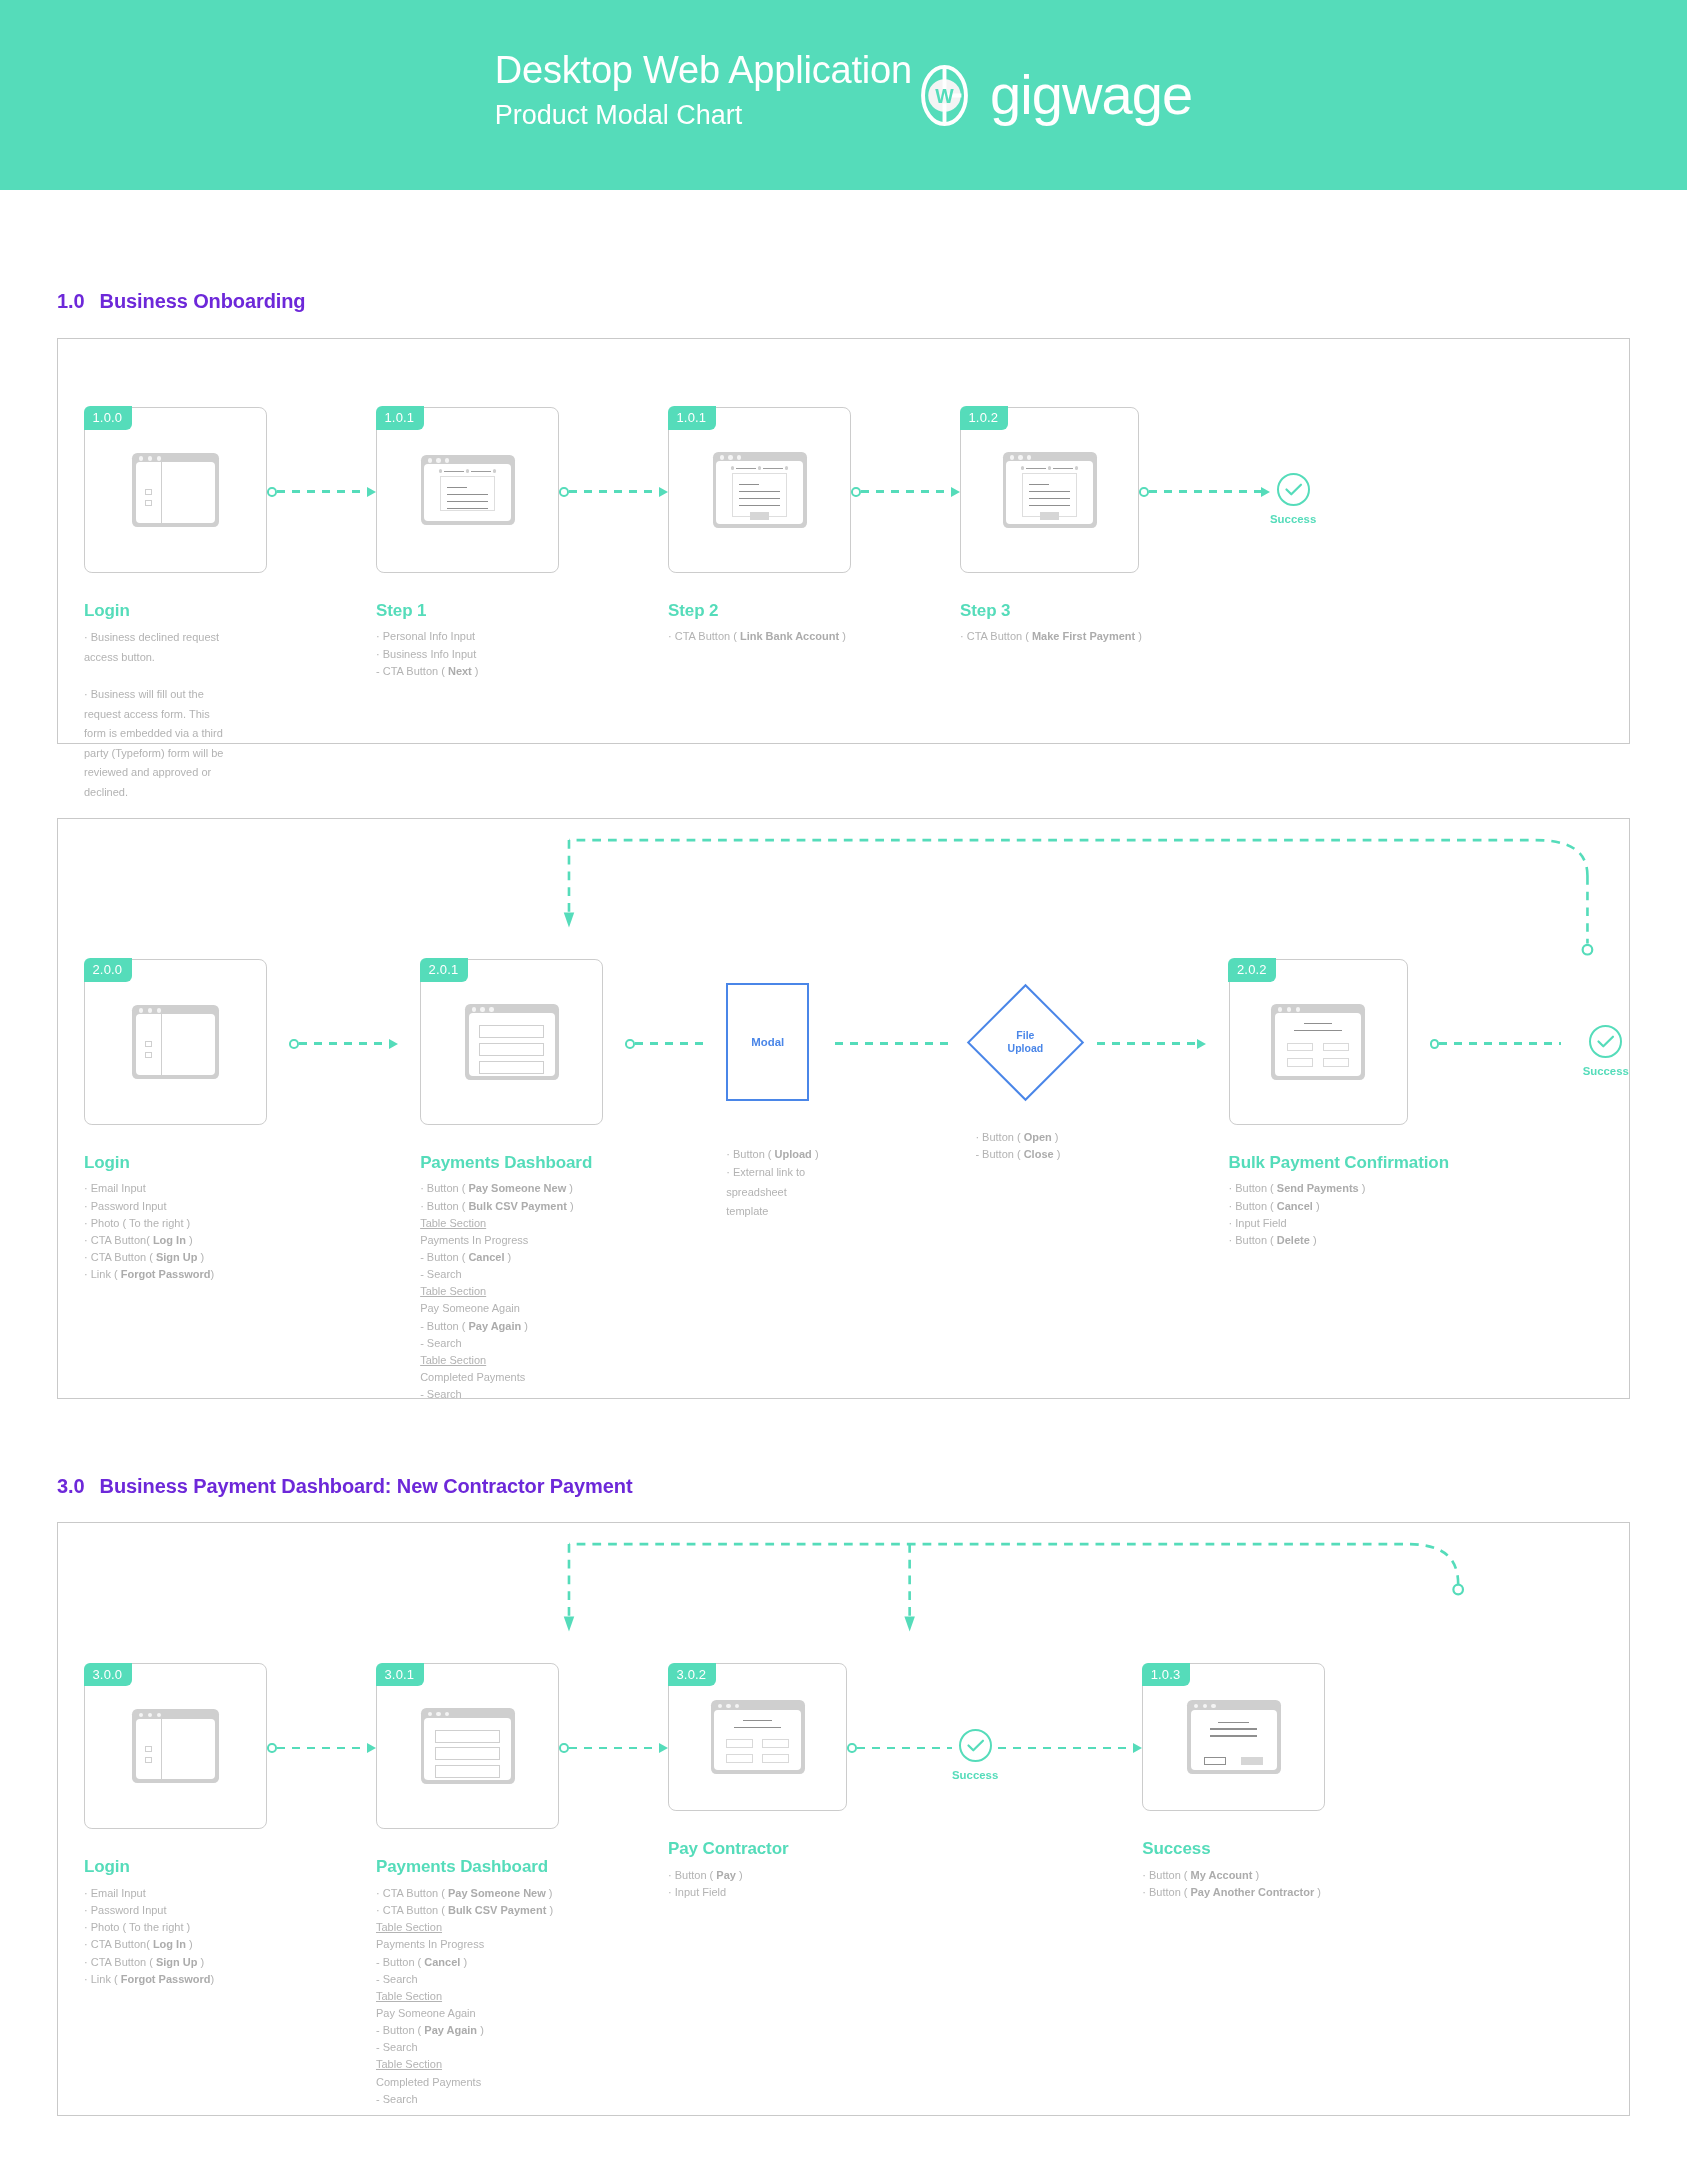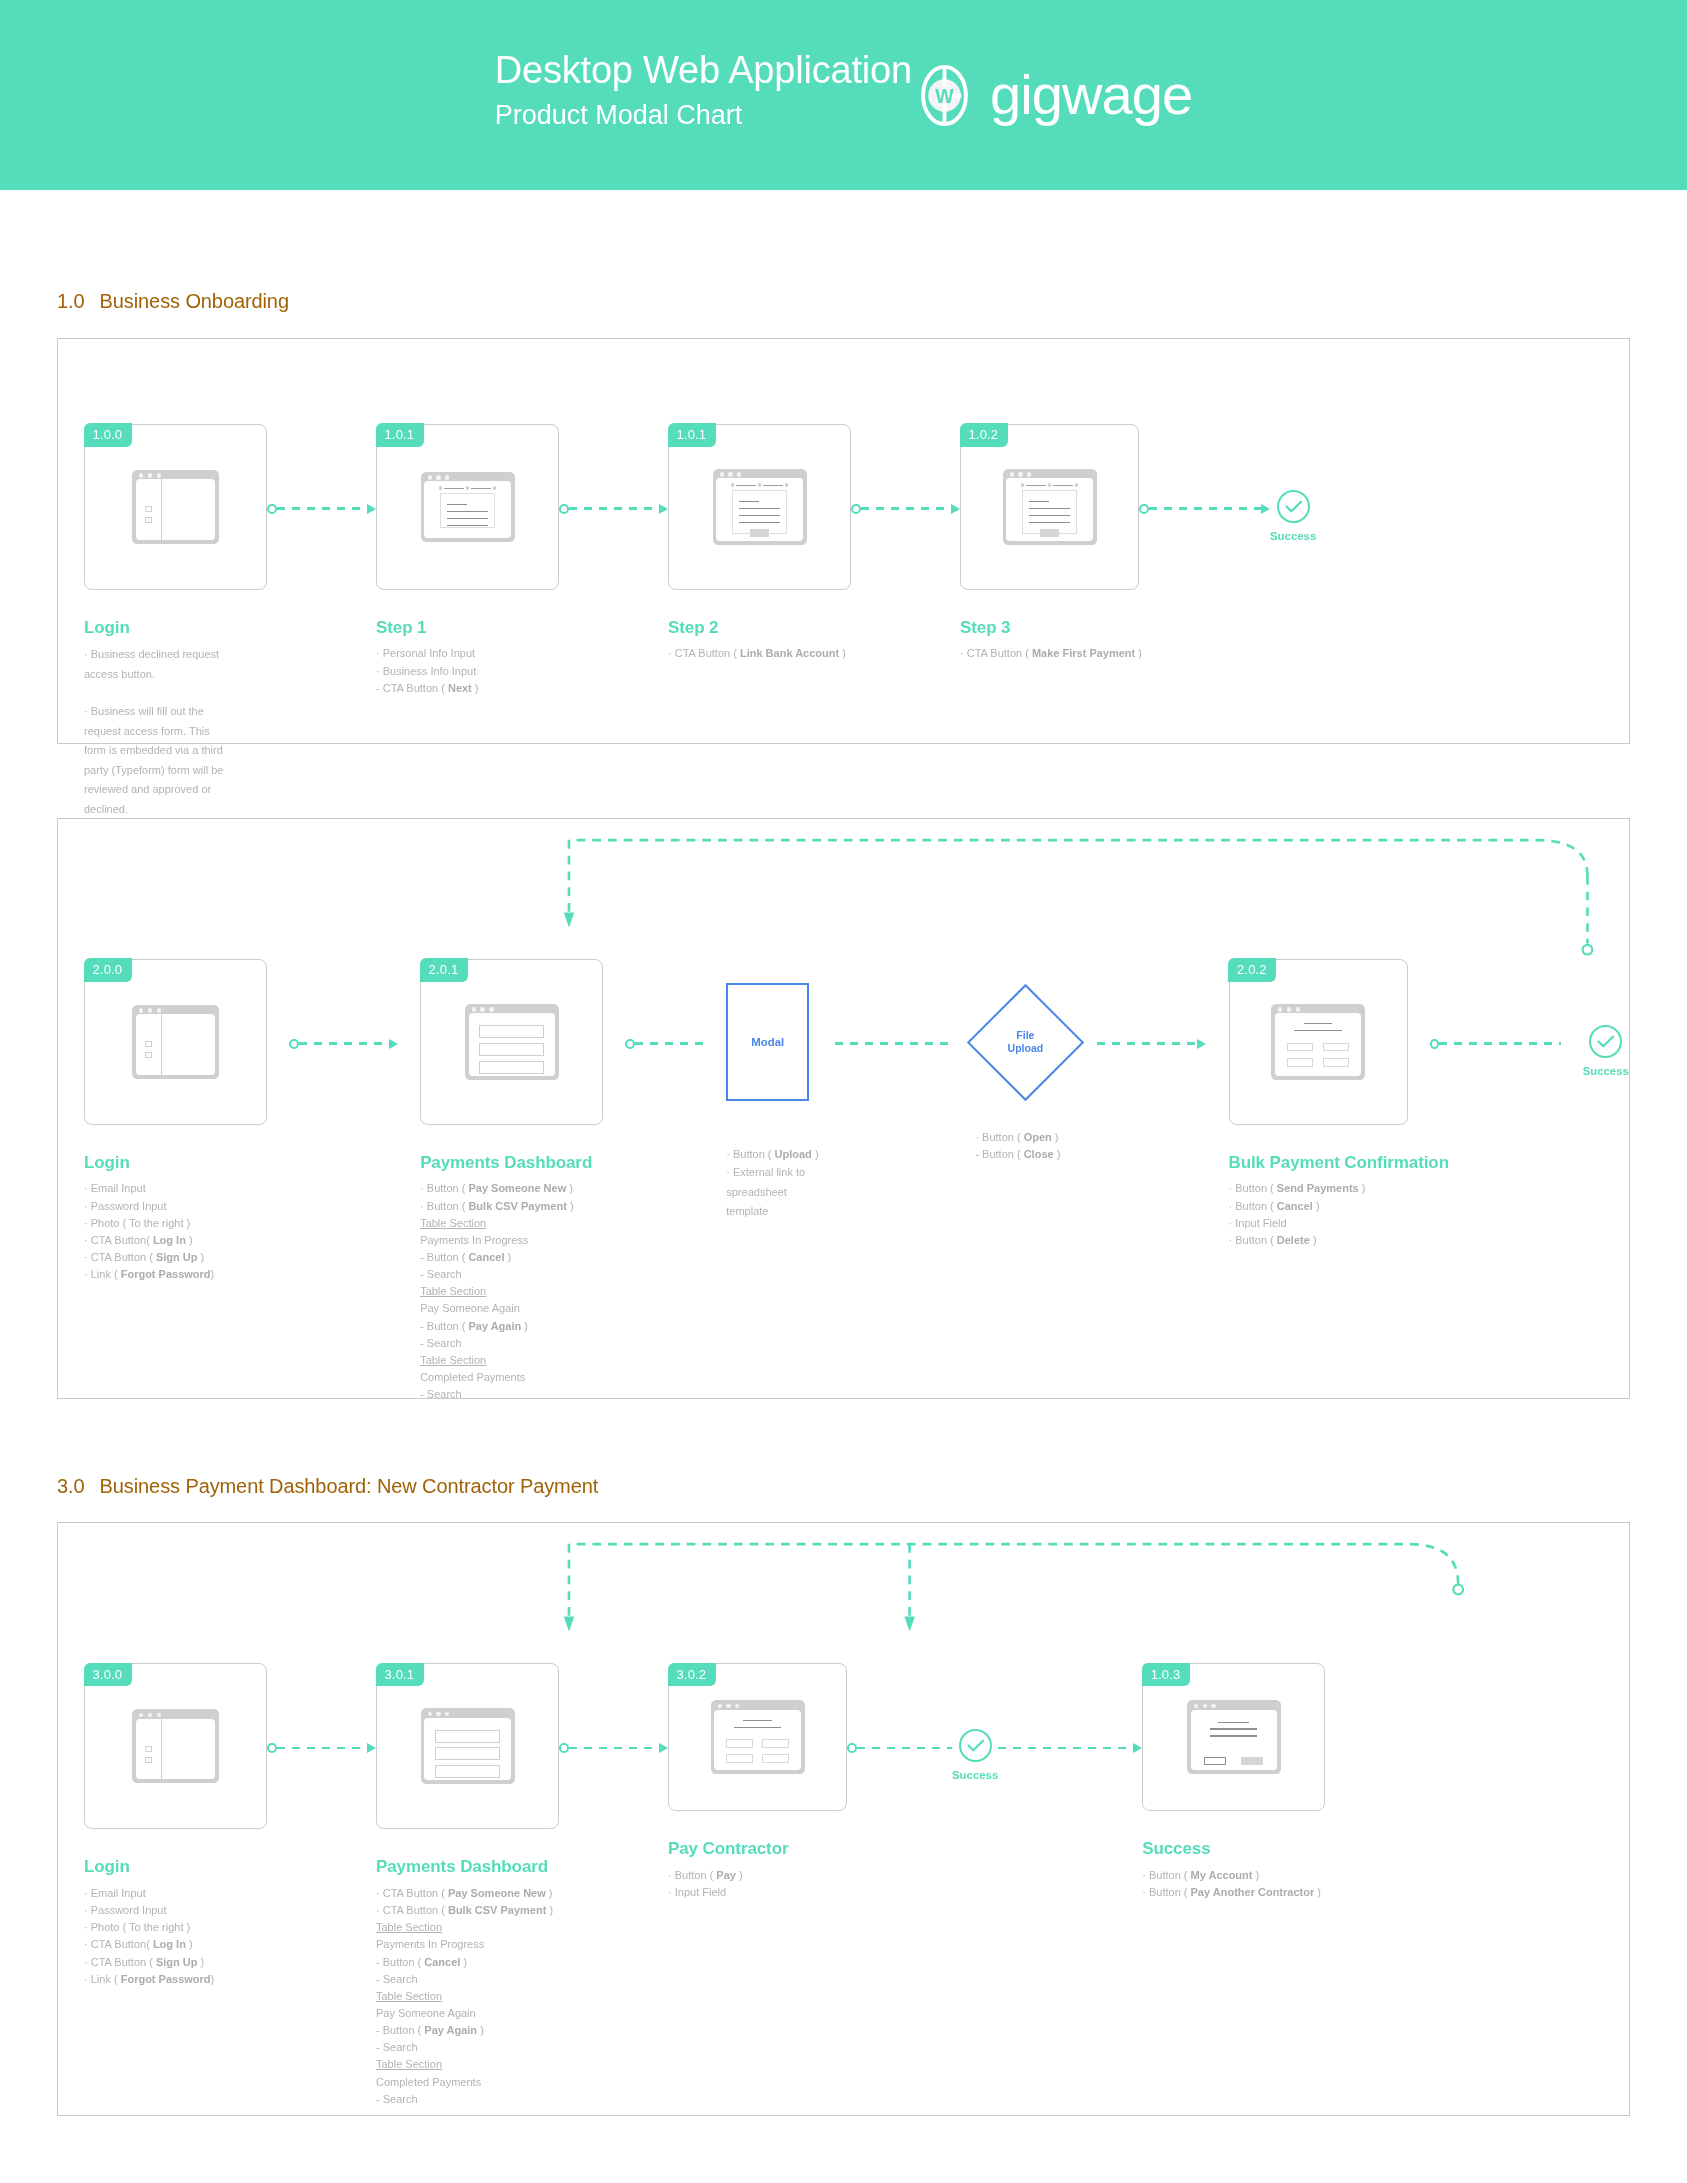--- a/index.html
+++ b/index.html
@@ -50,23 +50,23 @@
   }
 
   
   .page { padding: 0 57px 122px 57px; }
 
   .section { margin-top: 0; }
   .section + .section { margin-top: 44px; }
   .section-first { margin-top: 100px; }
 
   .section-heading {
-    color: #a16207;
+    color: #6d28d9;
     font-size: 20px;
-    font-weight: 400;
+    font-weight: 700;
     letter-spacing: -0.1px;
     margin-bottom: 24.5px;
     white-space: nowrap;
   }
   .section-heading .num { margin-right: 9.6px; }
 
   .section-box {
     border: 1.3px solid #c9c9c9;
     background: #fff;
     position: relative;
@@ -312,21 +312,21 @@
   </div>
 </div>
 
 <div class="page">
 
   <div class="section section-first">
     <div class="section-heading">
       <span class="num">1.0</span>
       <span>Business Onboarding</span>
     </div>
-    <div class="section-box" style="height:406px;padding:85px 0 0 0;">
+    <div class="section-box" style="height:406px;padding:68px 0 0 0;">
       <div class="flow" style="padding-left:26px;">
 
         <div class="col" style="width:183px;">
           <div class="screencard" style="height:166px;">
             <div class="badge">1.0.0</div>
             <div class="wf" style="width:87px;height:74px;">
               <div class="wf-dots">
                   <i></i>
                   <i></i>
                   <i></i>

